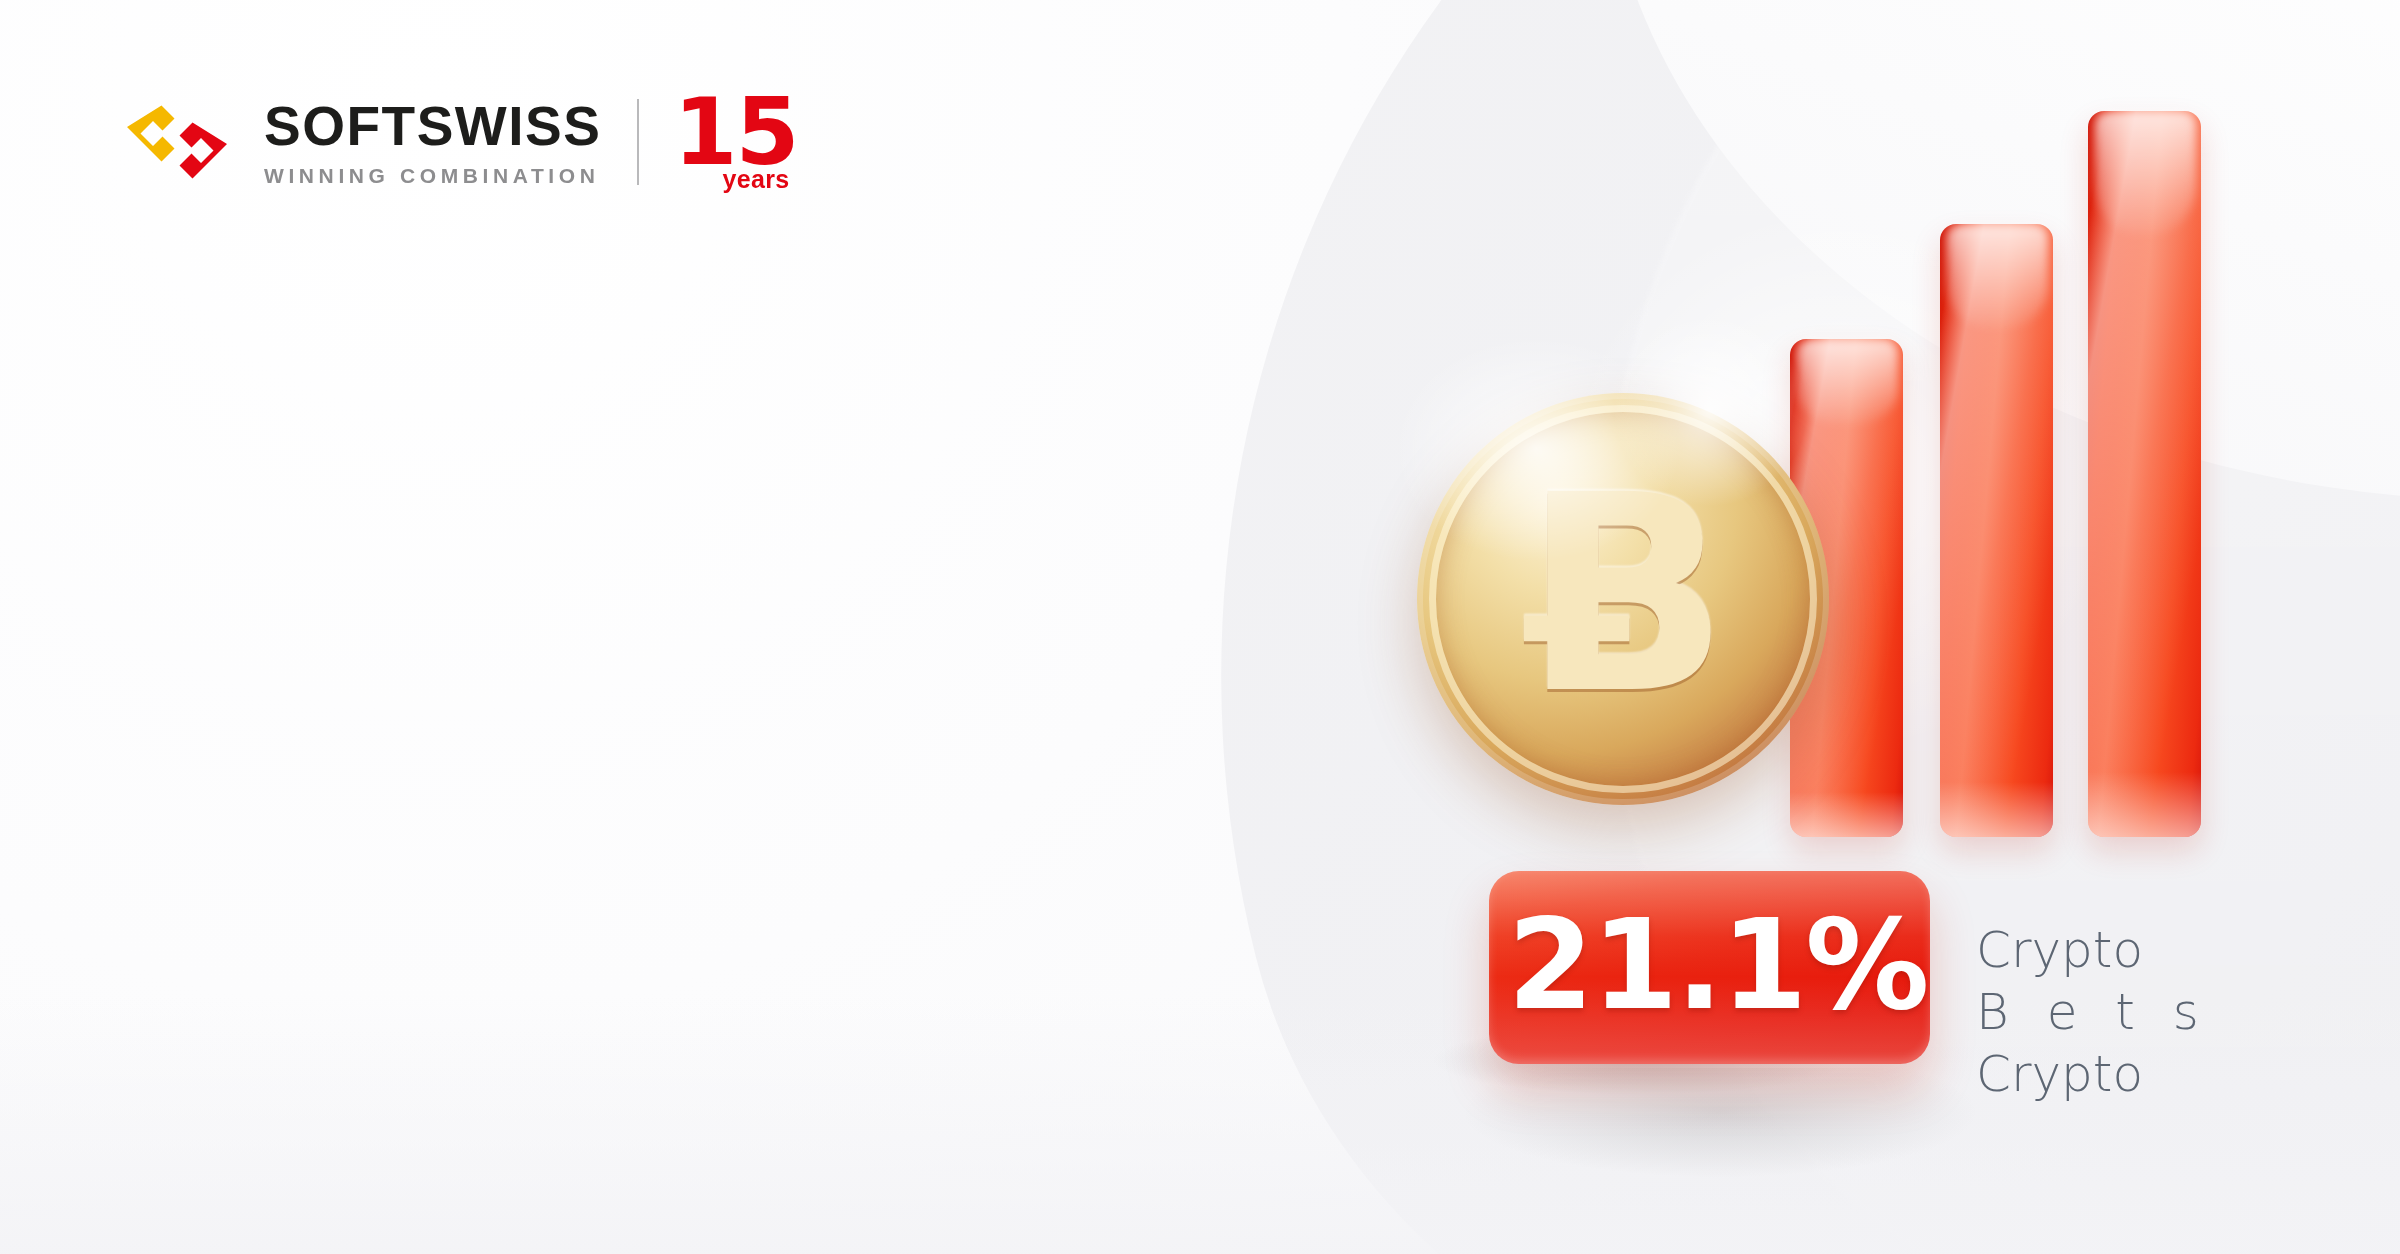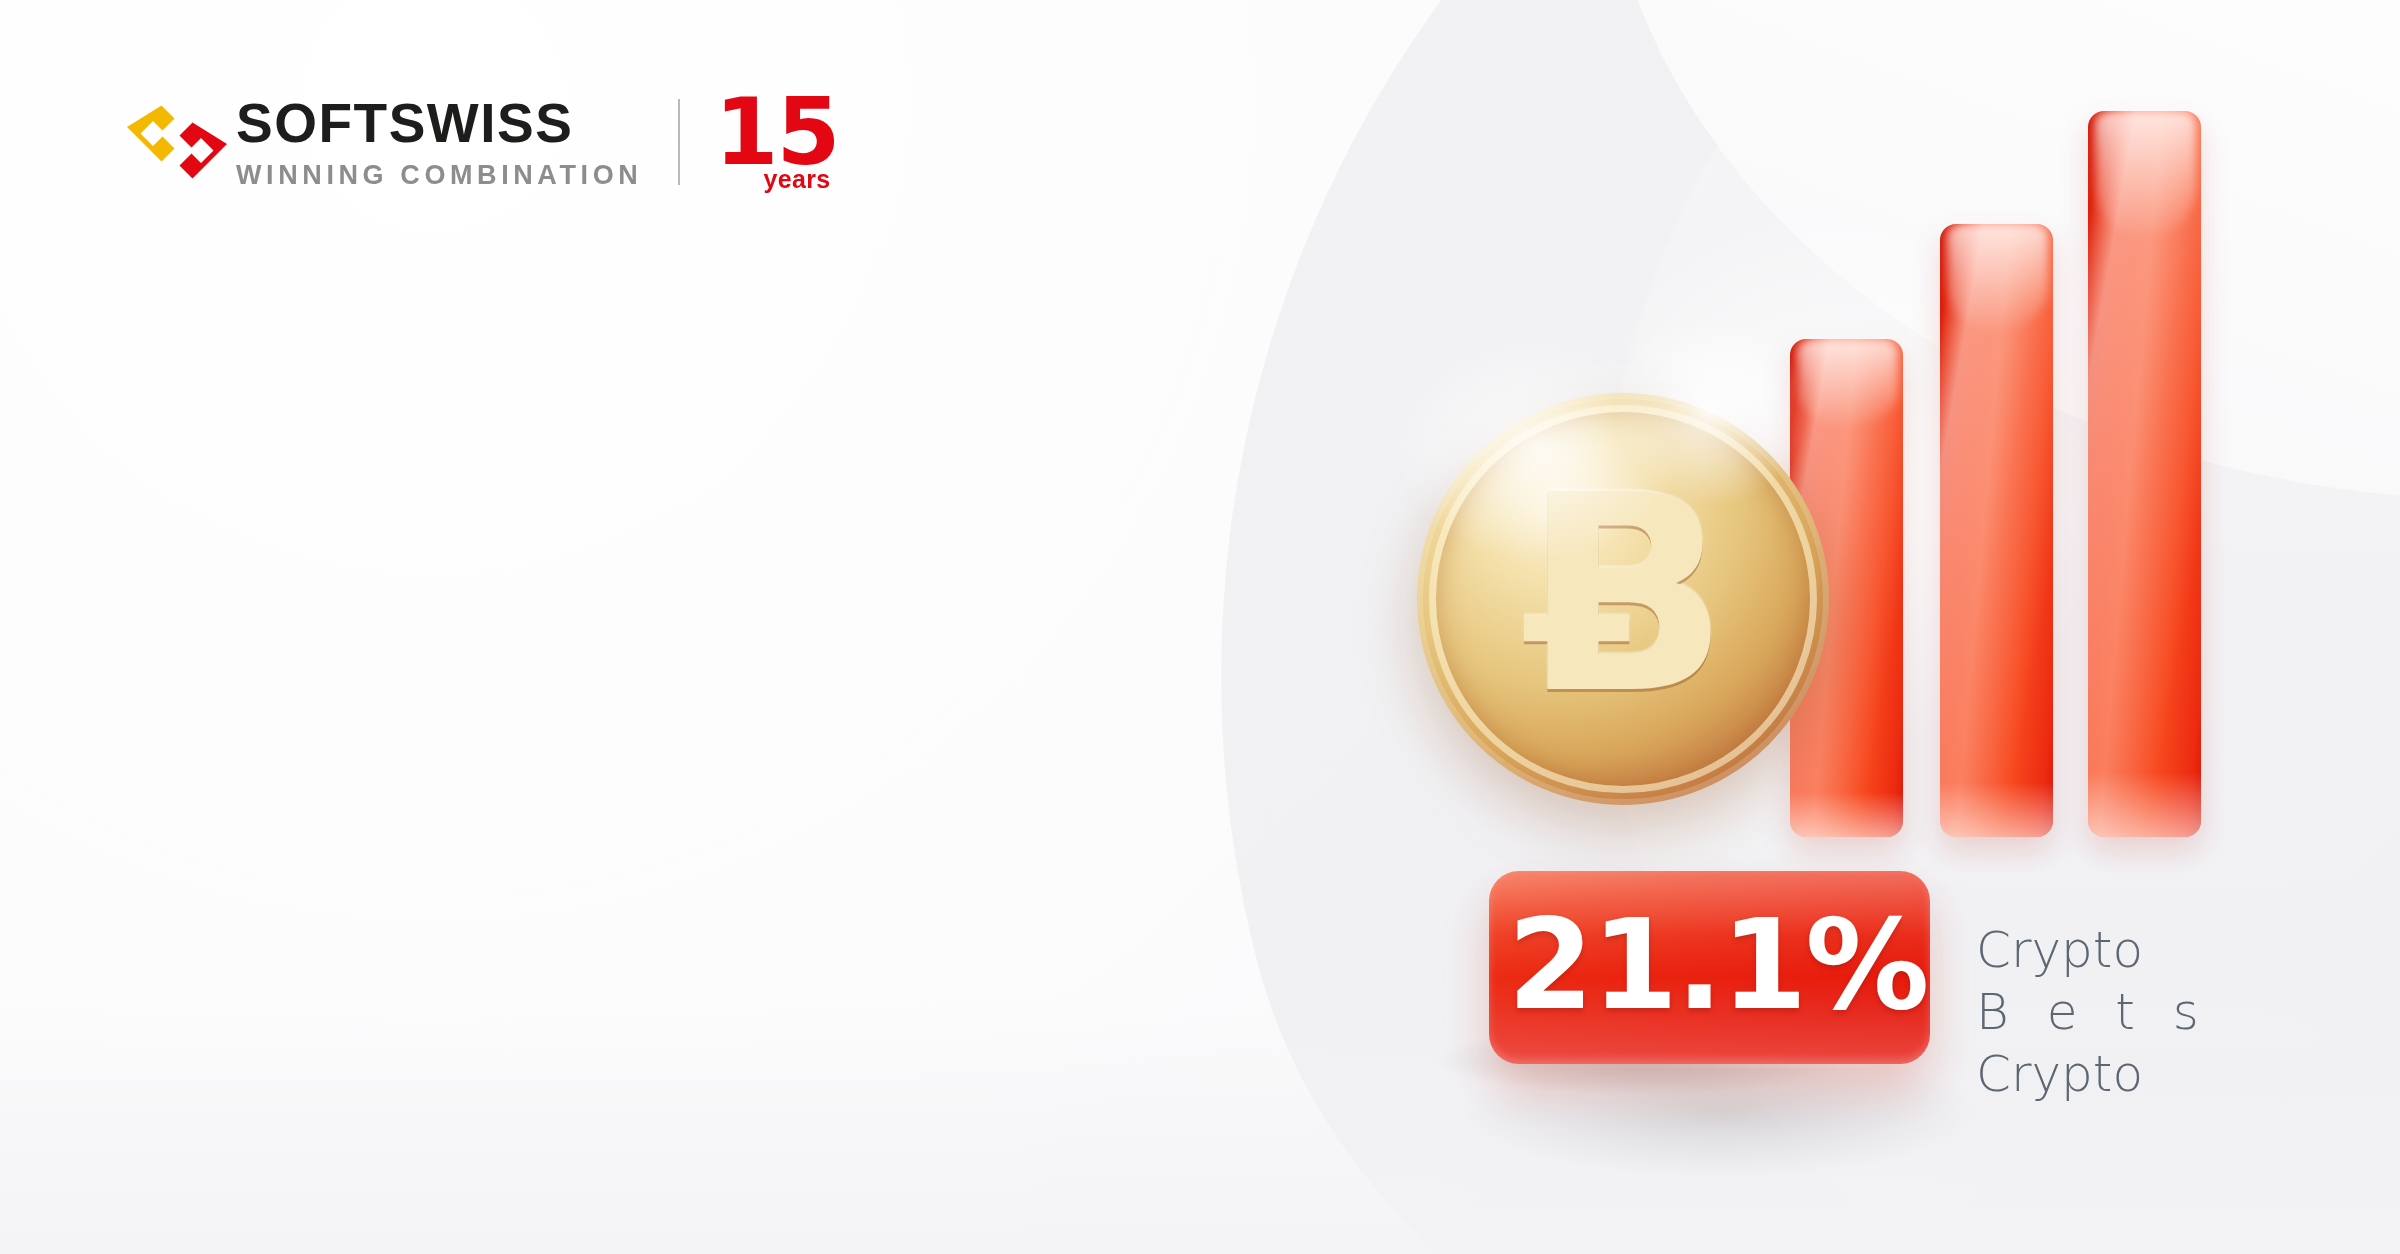--- a/index.html
+++ b/index.html
@@ -51,29 +51,29 @@
     pointer-events:none;
   }
   .bg-bottom-fade{
     position:absolute;left:0;bottom:0;width:2400px;height:260px;
     background:linear-gradient(180deg,rgba(246,246,248,0) 0%,rgba(243,243,246,.9) 100%);
   }
 
   
   .logo{position:absolute;left:118px;top:94px;display:flex;align-items:center;}
   .logo-mark{position:relative;width:118px;height:84px;flex:none;}
-  .logo-wordmark{}
+  .logo-wordmark{margin-left:28px;}
   .brand{
     font-size:55px;font-weight:700;letter-spacing:1.5px;
     color:#1d1d1b;line-height:1;white-space:nowrap;
   }
   .tagline{
     margin-top:11px;
-    font-size:27px;font-weight:700;letter-spacing:4.6px;
-    color:#8d8d8f;line-height:1;white-space:nowrap;text-align:center;
+    font-size:21px;font-weight:700;letter-spacing:4.6px;
+    color:#8d8d8f;line-height:1;white-space:nowrap;
   }
   .logo-divider{
     width:2px;height:86px;background:#b9b9bb;
     margin-left:36px;margin-right:34px;flex:none;
     align-self:center;
   }
   .anniv{position:relative;width:120px;height:96px;flex:none;}
   .anniv-num{
     font-size:92px;font-weight:800;color:#e30613;line-height:.84;
     letter-spacing:-2px;font-family:"DejaVu Sans",sans-serif;

